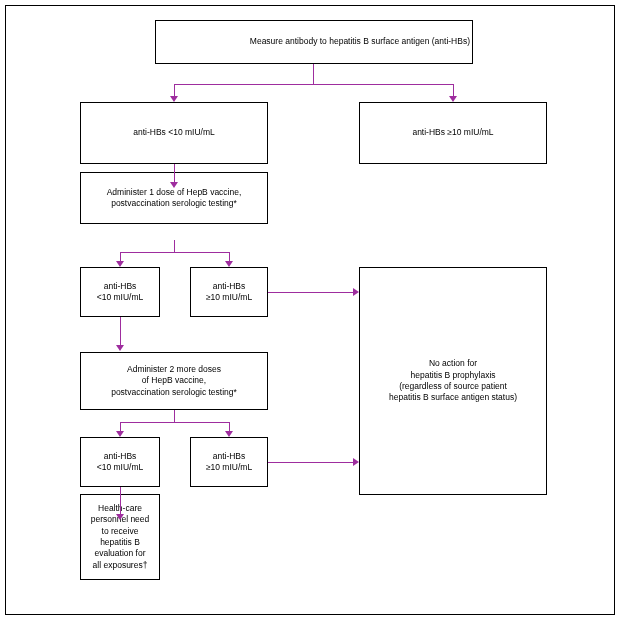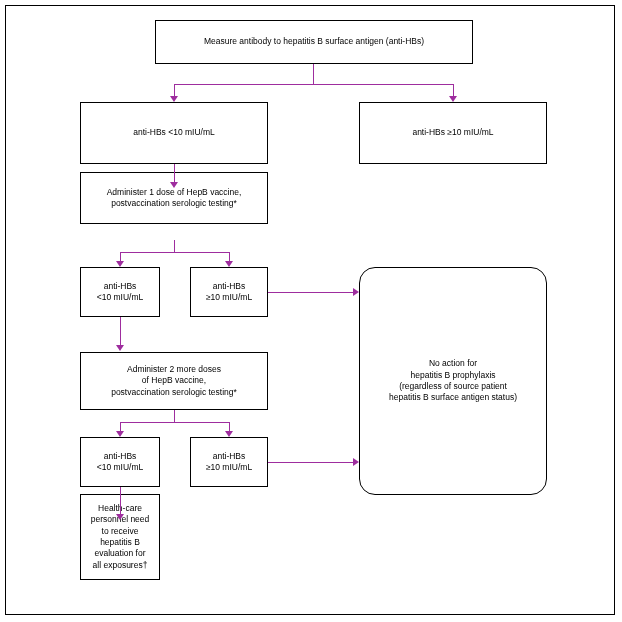--- a/index.html
+++ b/index.html
@@ -65,21 +65,21 @@
     border-left: 6px solid #9e2d9e;
   }
 </style>
 </head>
 <body>
 
 <div id="canvas">
 
   <div class="frame"></div>
 
-  <div class="node" style="left:155px; top:20px; width:318px; height:44px;">
+  <div class="node" style="left:155px; top:20px; width:318px; height:44px;justify-content:flex-end;">
     <span>Measure antibody to hepatitis B surface antigen (anti-HBs)</span>
   </div>
 
   <div class="node" style="left:80px; top:102px; width:188px; height:62px;">
     <span>anti-HBs &lt;10 mIU/mL</span>
   </div>
 
   <div class="node" style="left:359px; top:102px; width:188px; height:62px;">
     <span>anti-HBs ≥10 mIU/mL</span>
   </div>
@@ -92,21 +92,21 @@
   <div class="node" style="left:80px; top:267px; width:80px; height:50px;">
     <span>anti-HBs
 &lt;10 mIU/mL</span>
   </div>
 
   <div class="node" style="left:190px; top:267px; width:78px; height:50px;">
     <span>anti-HBs
 ≥10 mIU/mL</span>
   </div>
 
-  <div class="node" style="left:359px; top:267px; width:188px; height:228px;border-radius:16px;">
+  <div class="node" style="left:359px; top:267px; width:188px; height:228px;">
     <span>No action for
 hepatitis B prophylaxis
 (regardless of source patient
 hepatitis B surface antigen status)</span>
   </div>
 
   <div class="node" style="left:80px; top:352px; width:188px; height:58px;">
     <span>Administer 2 more doses
 of HepB vaccine,
 postvaccination serologic testing*</span>

